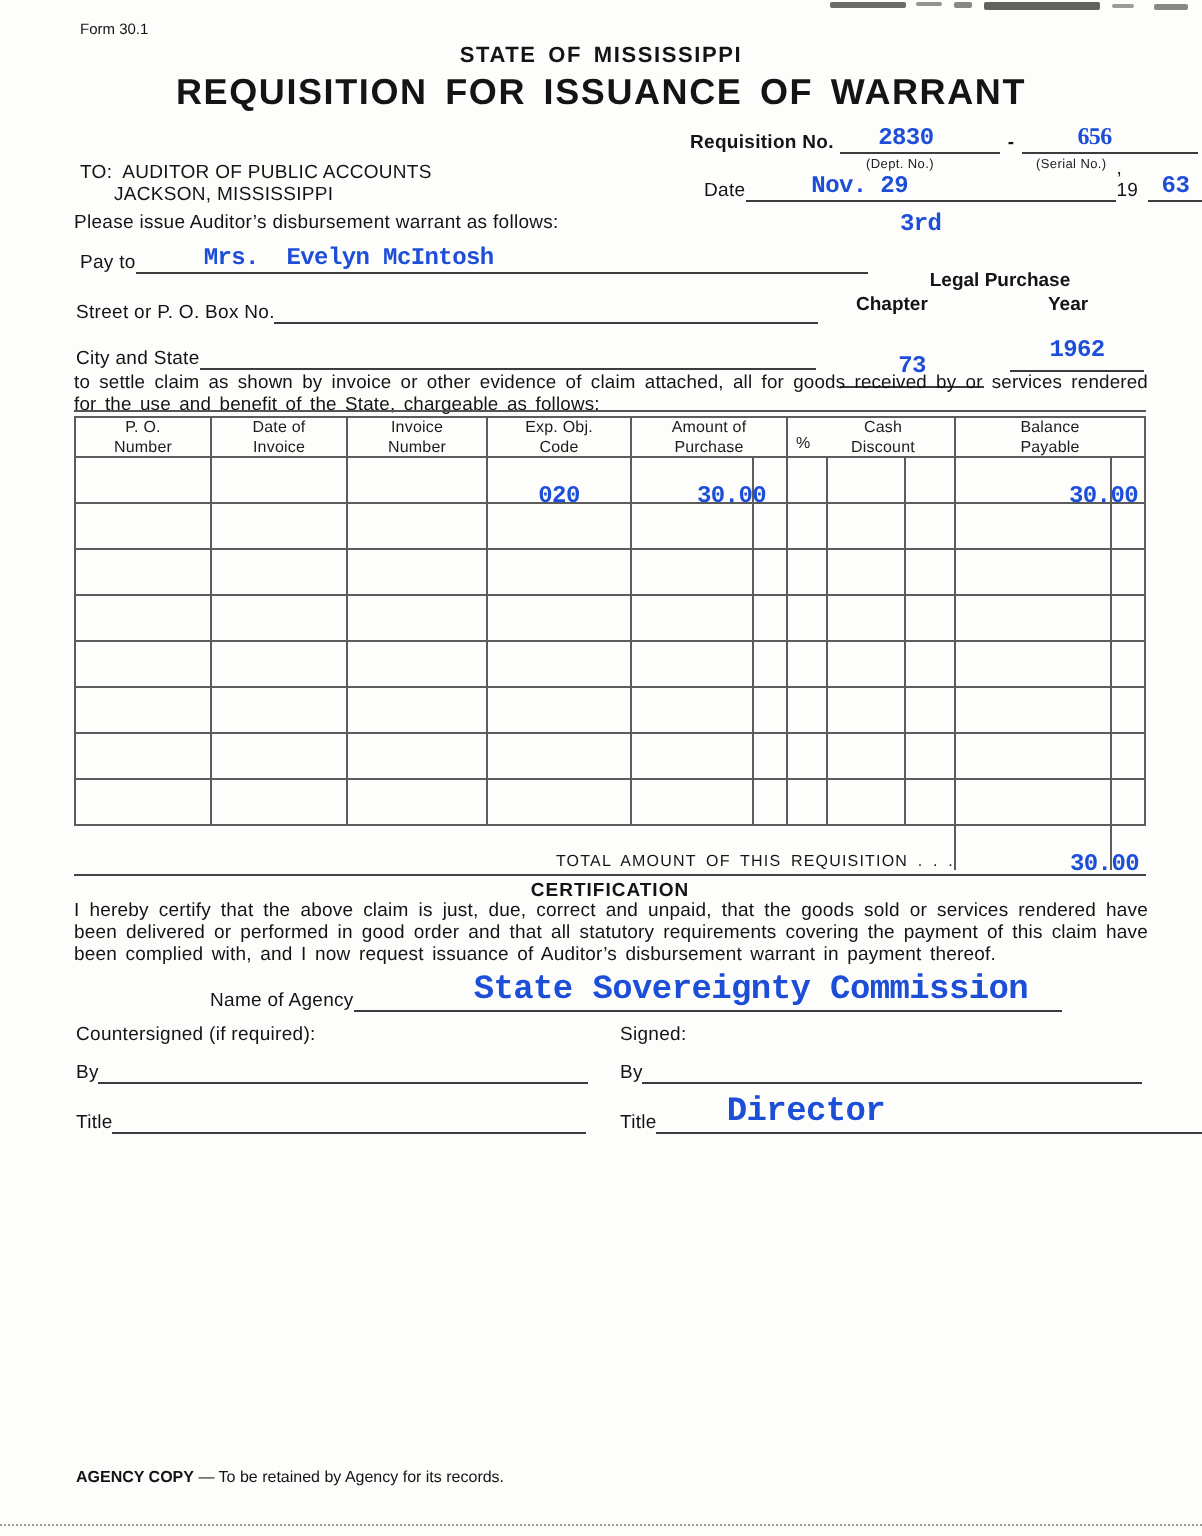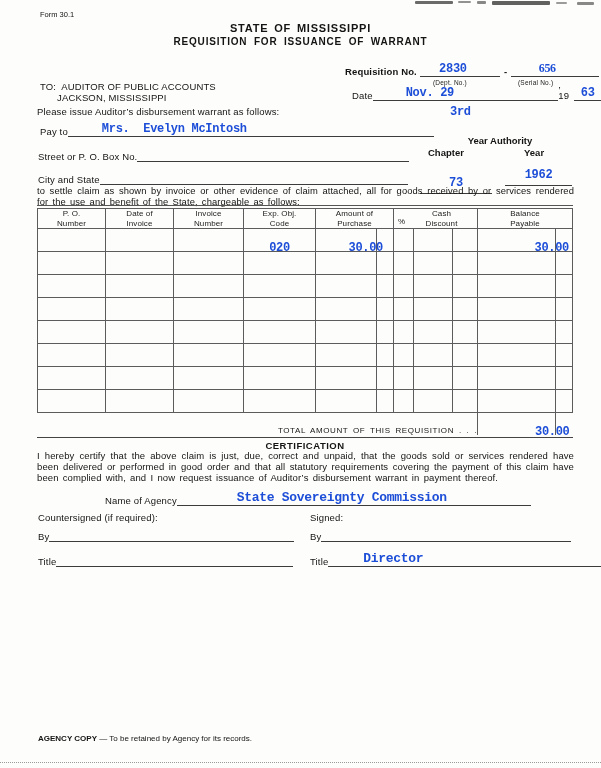--- a/index.html
+++ b/index.html
@@ -11,21 +11,21 @@
   .lbl{font-size:9.5px;letter-spacing:.15px;}
   .sm{font-size:6.5px;letter-spacing:.2px;color:#222;}
   .b{font-weight:bold;}
   .center{text-align:center;}
   .pre{white-space:pre-wrap;}
   .typed{
     font-family:"Liberation Mono","DejaVu Sans Mono",monospace;
     font-weight:bold;font-size:12px;letter-spacing:-.3px;color:#1d4ed8;
     white-space:pre-wrap;
   }
-  .typed-lg{font-size:13px;}
+  .typed-lg{font-size:17px;}
   .fillrow{display:flex;align-items:flex-end;}
   .fline{border-bottom:1px solid #3c3c3c;}
   .hline{border-top:1px solid #555;height:0;}
   
   .table-wrap{position:absolute;left:37px;top:208px;width:535px;}
   table.req{border-collapse:collapse;table-layout:fixed;width:535px;}
   table.req th,table.req td{
     border:1px solid #5c5c5c;padding:0;margin:0;overflow:visible;
   }
   table.req th{
@@ -57,21 +57,21 @@
 
   <div class="smudge" style="left:415px;top:1px;width:38px;height:3px;opacity:.75"></div>
   <div class="smudge" style="left:458px;top:1px;width:13px;height:2px;opacity:.55"></div>
   <div class="smudge" style="left:477px;top:1px;width:9px;height:3px;opacity:.6"></div>
   <div class="smudge" style="left:492px;top:1px;width:58px;height:4px;opacity:.8"></div>
   <div class="smudge" style="left:556px;top:2px;width:11px;height:2px;opacity:.5"></div>
   <div class="smudge" style="left:577px;top:2px;width:17px;height:3px;opacity:.6"></div>
 
   <div class="abs" style="left:40px;top:10px;font-size:7.5px;">Form 30.1</div>
   <div class="abs b center" style="left:0;width:601px;top:22px;font-size:11px;letter-spacing:.8px;word-spacing:2px;">STATE OF MISSISSIPPI</div>
-  <div class="abs b center" style="left:0;width:601px;top:36px;font-size:10px;letter-spacing:.8px;word-spacing:3px;">REQUISITION FOR ISSUANCE OF WARRANT</div>
+  <div class="abs b center" style="left:0;width:601px;top:36px;font-size:18px;letter-spacing:.8px;word-spacing:3px;">REQUISITION FOR ISSUANCE OF WARRANT</div>
 
   <div class="abs fillrow" style="left:345px;top:62px;height:15px;">
     <span class="lbl b">Requisition No.</span>
     <span class="fline typed center" style="width:66px;margin-left:3px;">2830</span>
     <span class="fline" style="width:14px;height:1px;"></span>
     <span class="lbl b" style="padding:0 4px;">-</span>
     <span class="fline typed center" style="width:72px;font-family:Liberation Serif, serif;">656</span>
     <span class="fline" style="width:16px;height:1px;"></span>
   </div>
   <div class="abs sm" style="left:433px;top:79px;">(Dept.  No.)</div>
@@ -87,21 +87,21 @@
 
   <div class="abs lbl pre" style="left:40px;top:81px;">TO:  AUDITOR OF PUBLIC ACCOUNTS</div>
   <div class="abs lbl" style="left:57px;top:92px;">JACKSON, MISSISSIPPI</div>
   <div class="abs lbl" style="left:37px;top:106px;">Please issue Auditor’s disbursement warrant as follows:</div>
 
   <div class="abs fillrow" style="left:40px;top:121px;height:16px;">
     <span class="lbl">Pay to</span>
     <span class="fline typed" style="width:332px;padding-left:34px;">Mrs.  Evelyn McIntosh</span>
   </div>
 
-  <div class="abs b center" style="left:440px;top:135px;width:120px;font-size:9.5px;">Year Authority</div>
+  <div class="abs b center" style="left:440px;top:135px;width:120px;font-size:9.5px;">Legal Purchase</div>
   <div class="abs b" style="left:428px;top:147px;font-size:9.5px;">Chapter</div>
   <div class="abs b" style="left:524px;top:147px;font-size:9.5px;">Year</div>
 
   <div class="abs fillrow" style="left:38px;top:147px;height:15px;">
     <span class="lbl">Street or P. O. Box No.</span>
     <span class="fline" style="width:272px;height:1px;"></span>
   </div>
 
   <div class="abs fillrow" style="left:38px;top:170px;height:15px;">
     <span class="lbl">City and State</span>

